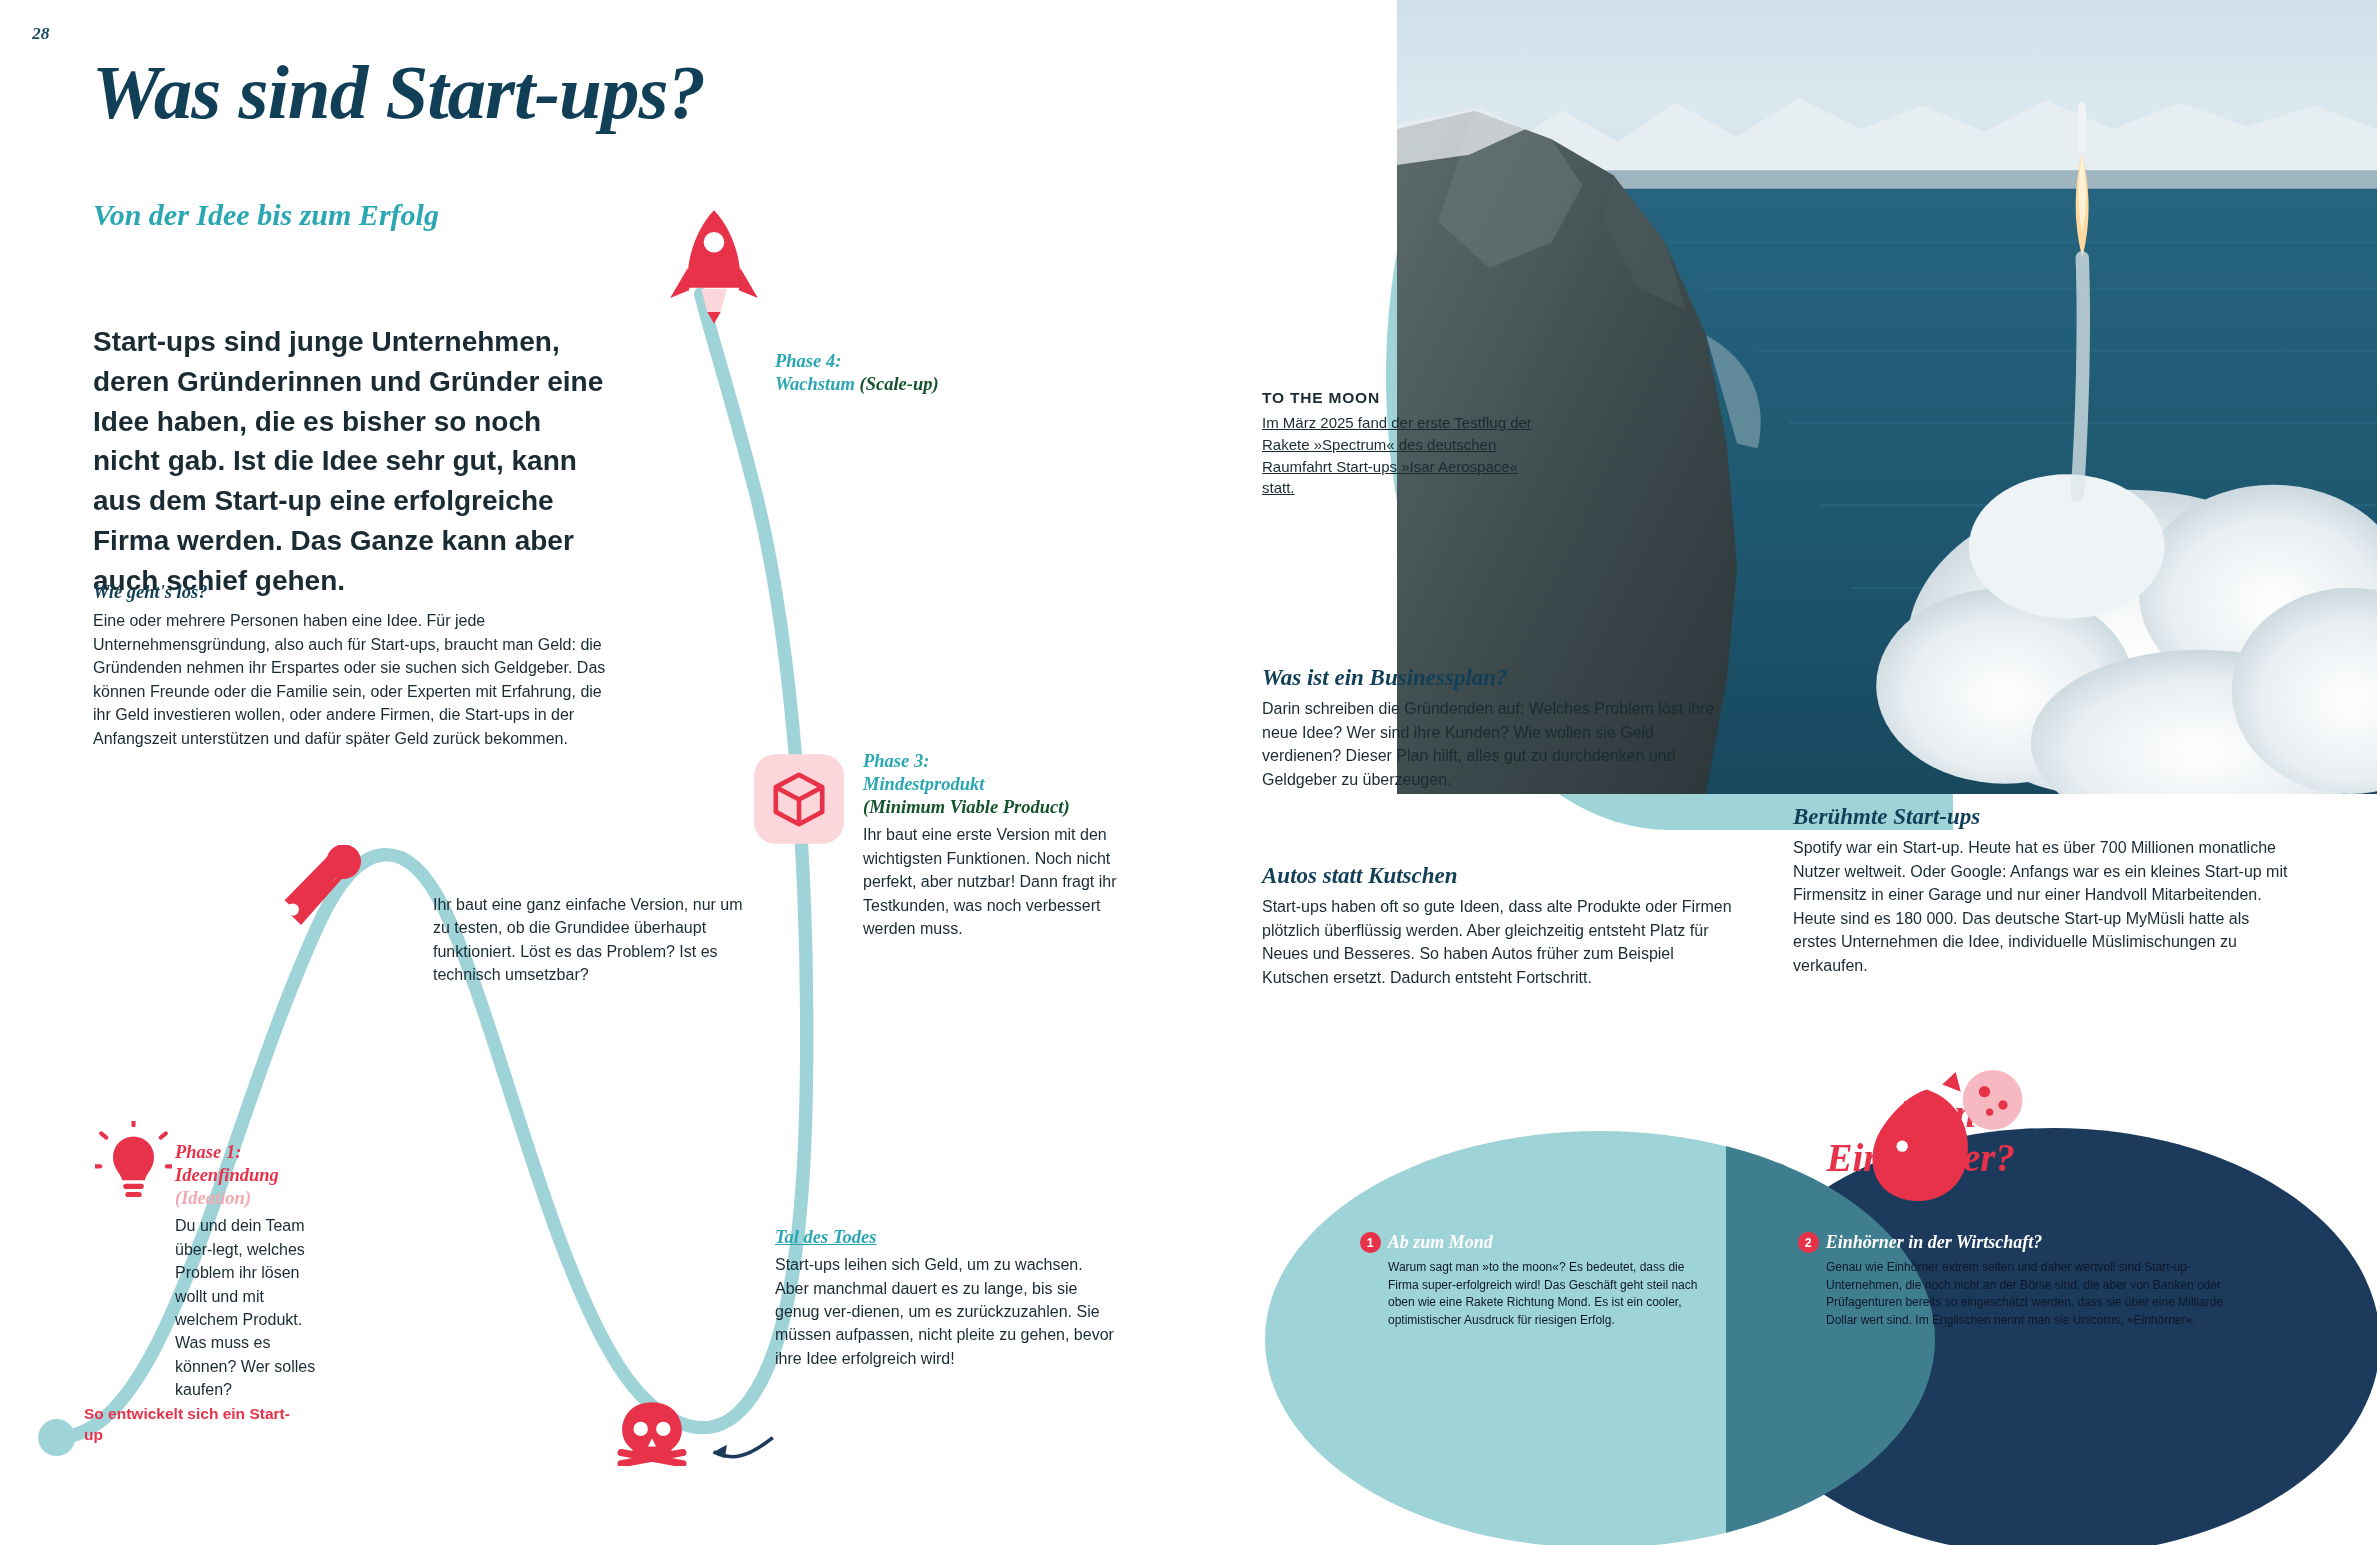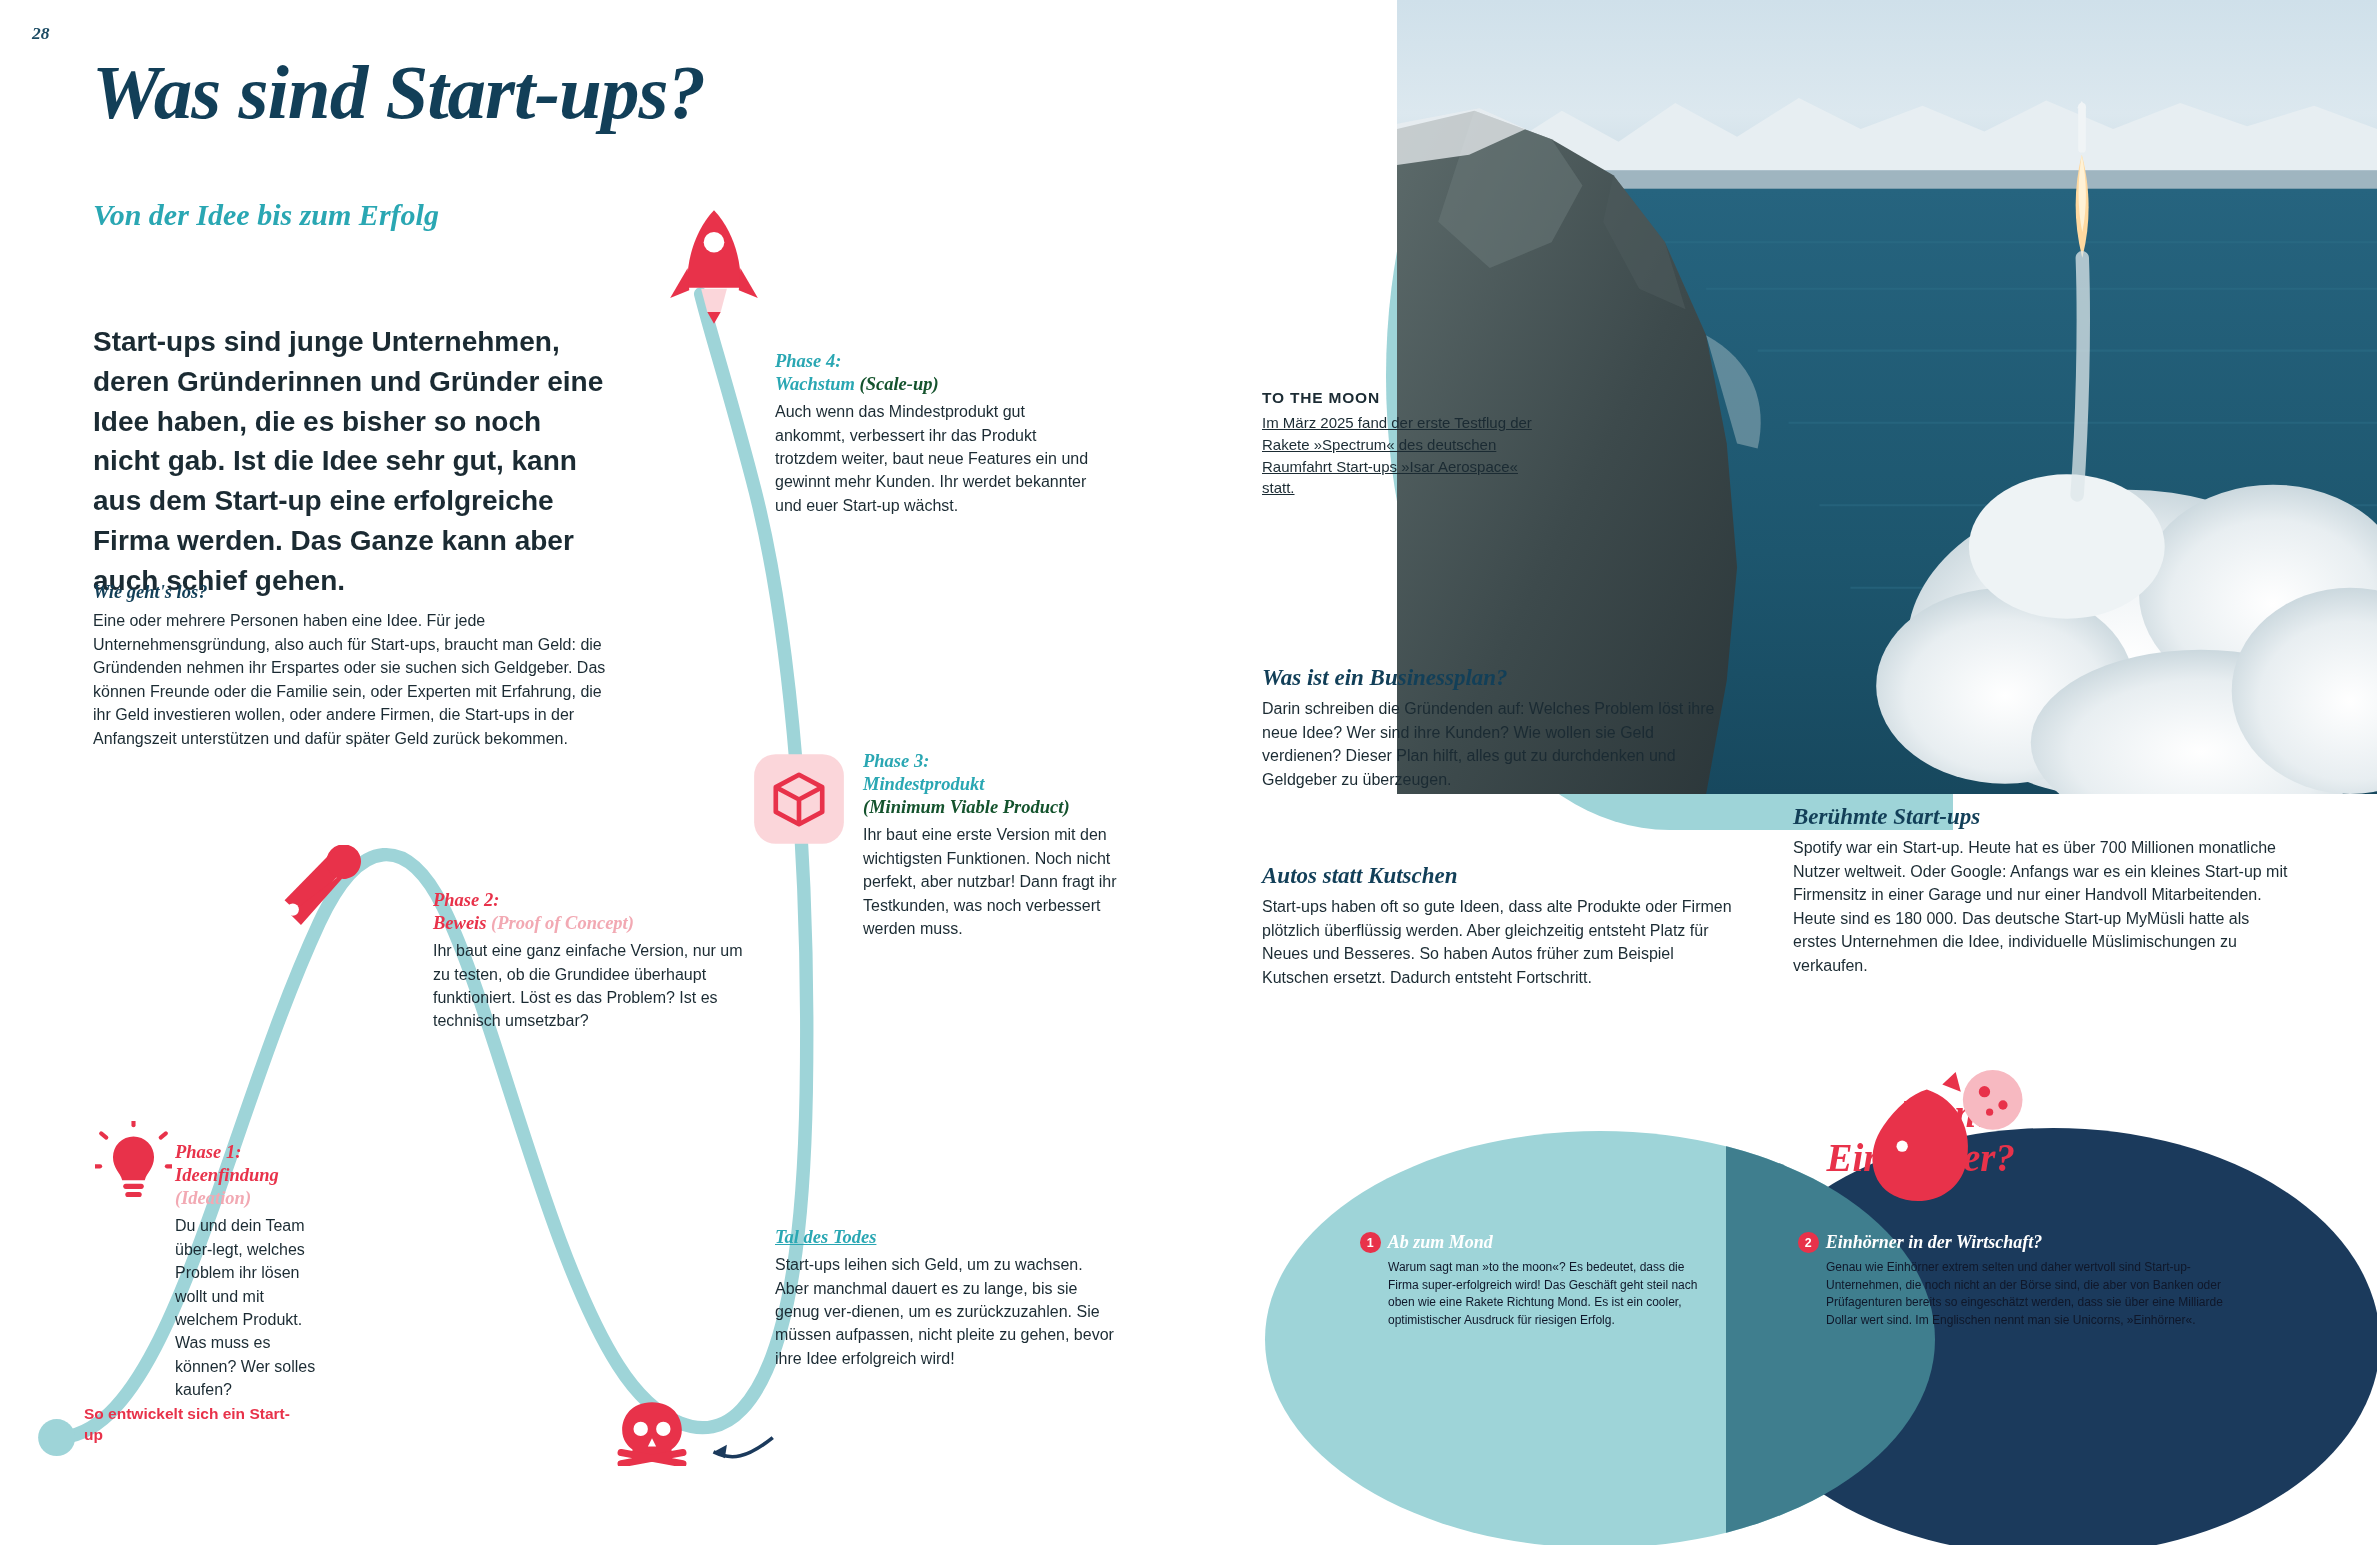--- a/index.html
+++ b/index.html
@@ -225,38 +225,32 @@
     <div class="sec-title">Wie geht's los?</div>
     <div class="body-text">Eine oder mehrere Personen haben eine Idee. Für jede Unternehmensgründung, also auch für Start-ups, braucht man Geld: die Gründenden nehmen ihr Erspartes oder sie suchen sich Geldgeber. Das können Freunde oder die Familie sein, oder Experten mit Erfahrung, die ihr Geld investieren wollen, oder andere Firmen, die Start-ups in der Anfangszeit unterstützen und dafür später Geld zurück bekommen.</div>
   </div>
 
   <div class="block" id="phase4">
     <div class="phase-title">
       <span class="teal">Phase 4:</span><br>
       <span class="teal">Wachstum</span>
       <span class="phase-sub">(Scale-up)</span>
     </div>
-    <div class="phase-body">Auch wenn das Mindestprodukt gut ankommt, verbessert ihr das Produkt trotzdem weiter, baut neue Features ein und gewinnt mehr Kunden. Ihr werdet bekannter und euer Start-up wächst.</div>
   </div>
 
   <div class="block" id="phase3">
     <div class="phase-title">
       <span class="teal">Phase 3:</span><br>
       <span class="teal">Mindestprodukt</span><br>
       <span class="phase-sub">(Minimum Viable Product)</span>
     </div>
     <div class="phase-body">Ihr baut eine erste Version mit den wichtigsten Funktionen. Noch nicht perfekt, aber nutzbar! Dann fragt ihr Testkunden, was noch verbessert werden muss.</div>
   </div>
 
   <div class="block" id="phase2">
-    <div class="phase-title">
-      <span>Phase 2:</span><br>
-      <span>Beweis</span>
-      <span class="phase-sub" style="color:#f2a9b3">(Proof of Concept)</span>
-    </div>
     <div class="phase-body">Ihr baut eine ganz einfache Version, nur um zu testen, ob die Grundidee überhaupt funktioniert. Löst es das Problem? Ist es technisch umsetzbar?</div>
   </div>
 
   <div class="block" id="phase1">
     <div class="phase-title">
       <span>Phase 1:</span><br>
       <span>Ideenfindung</span>
       <span class="phase-sub" style="color:#f2a9b3">(Ideation)</span>
     </div>
     <div class="phase-body">Du und dein Team über-legt, welches Problem ihr lösen wollt und mit welchem Produkt. Was muss es können? Wer solles kaufen?</div>

